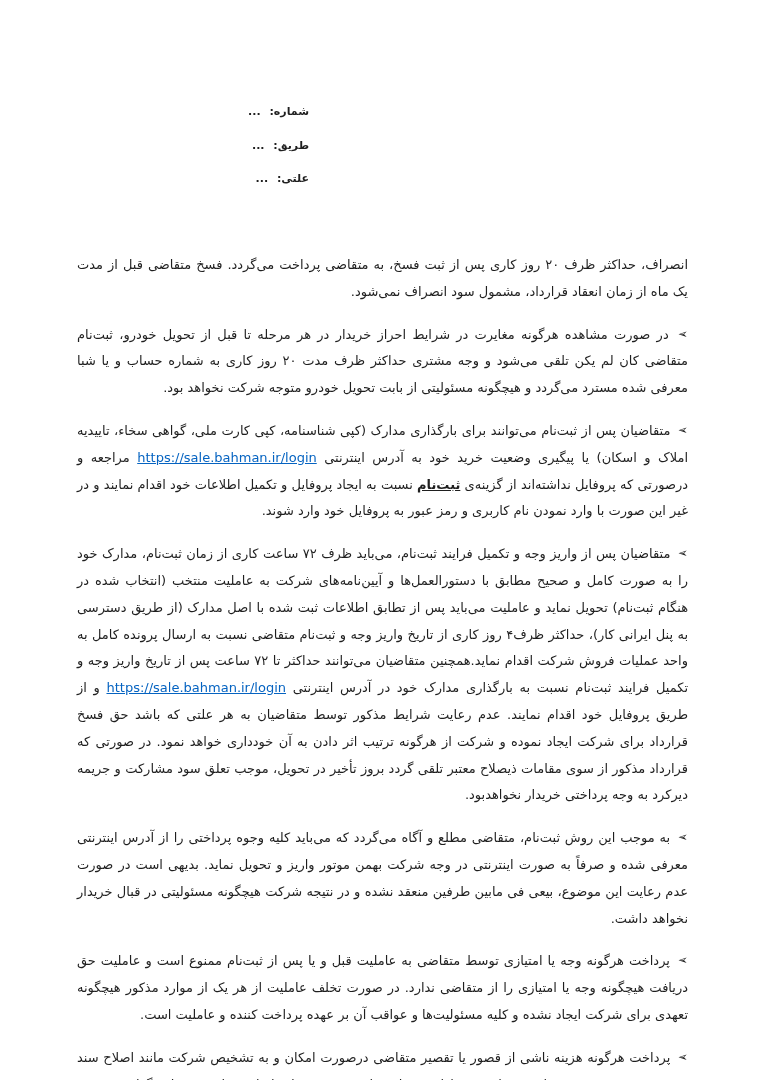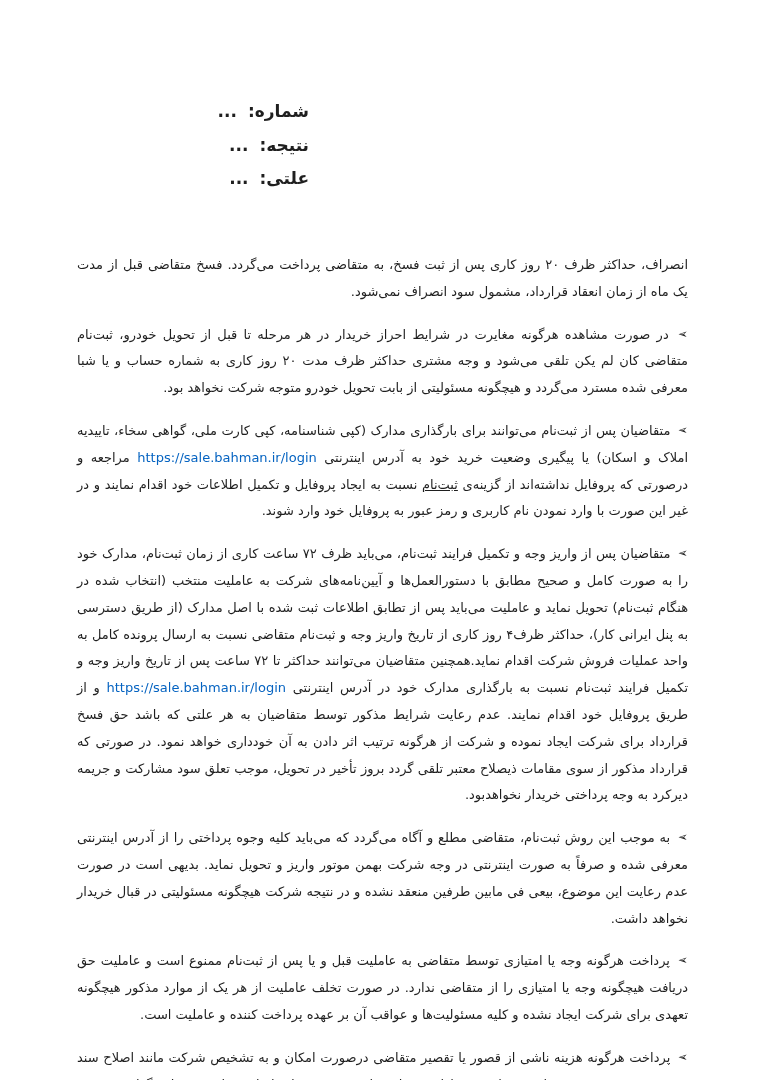--- a/index.html
+++ b/index.html
@@ -13,21 +13,21 @@
     color: #1f1f1f;
     overflow: hidden;
   }
   
   .letterhead {
     position: absolute;
     top: 95px;
     right: 455px;
     direction: rtl;
     text-align: right;
-    font-size: 17px;
+    font-size: 11px;
     line-height: 33.5px;
     font-weight: 600;
     white-space: nowrap;
   }
   .lh-row { display: block; }
   .lh-val { margin-right: 5px; }
   
   .doc-body {
     position: absolute;
     top: 236px;
@@ -43,41 +43,42 @@
   .bullet {
     display: inline-block;
     transform: scaleX(-1);
     font-size: 12px;
     margin-left: 3px;
     position: relative;
     top: -1px;
   }
   .link {
     color: #0563c1;
+    text-decoration: underline;
     direction: ltr;
     unicode-bidi: embed;
     cursor: pointer;
   }
   .emph {
-    font-weight: normal;
+    font-weight: bold;
     text-decoration: underline;
   }
 </style>
 </head>
 <body>
 
 <div class="page">
 
   <div class="letterhead">
     <div class="lh-row">
       <span>شماره:</span>
       <span class="lh-val">...</span>
     </div>
     <div class="lh-row">
-      <span>نتیجه:</span>
+      <span>طریق:</span>
       <span class="lh-val">...</span>
     </div>
     <div class="lh-row">
       <span>علتی:</span>
       <span class="lh-val">...</span>
     </div>
   </div>
 
   <div class="doc-body">
       <p class="para"><span>انصراف، حداکثر ظرف ۲۰ روز کاری پس از ثبت فسخ، به متقاضی پرداخت می‌گردد. فسخ متقاضی قبل از مدت یک ماه از زمان انعقاد قرارداد، مشمول سود انصراف نمی‌شود.</span></p>

